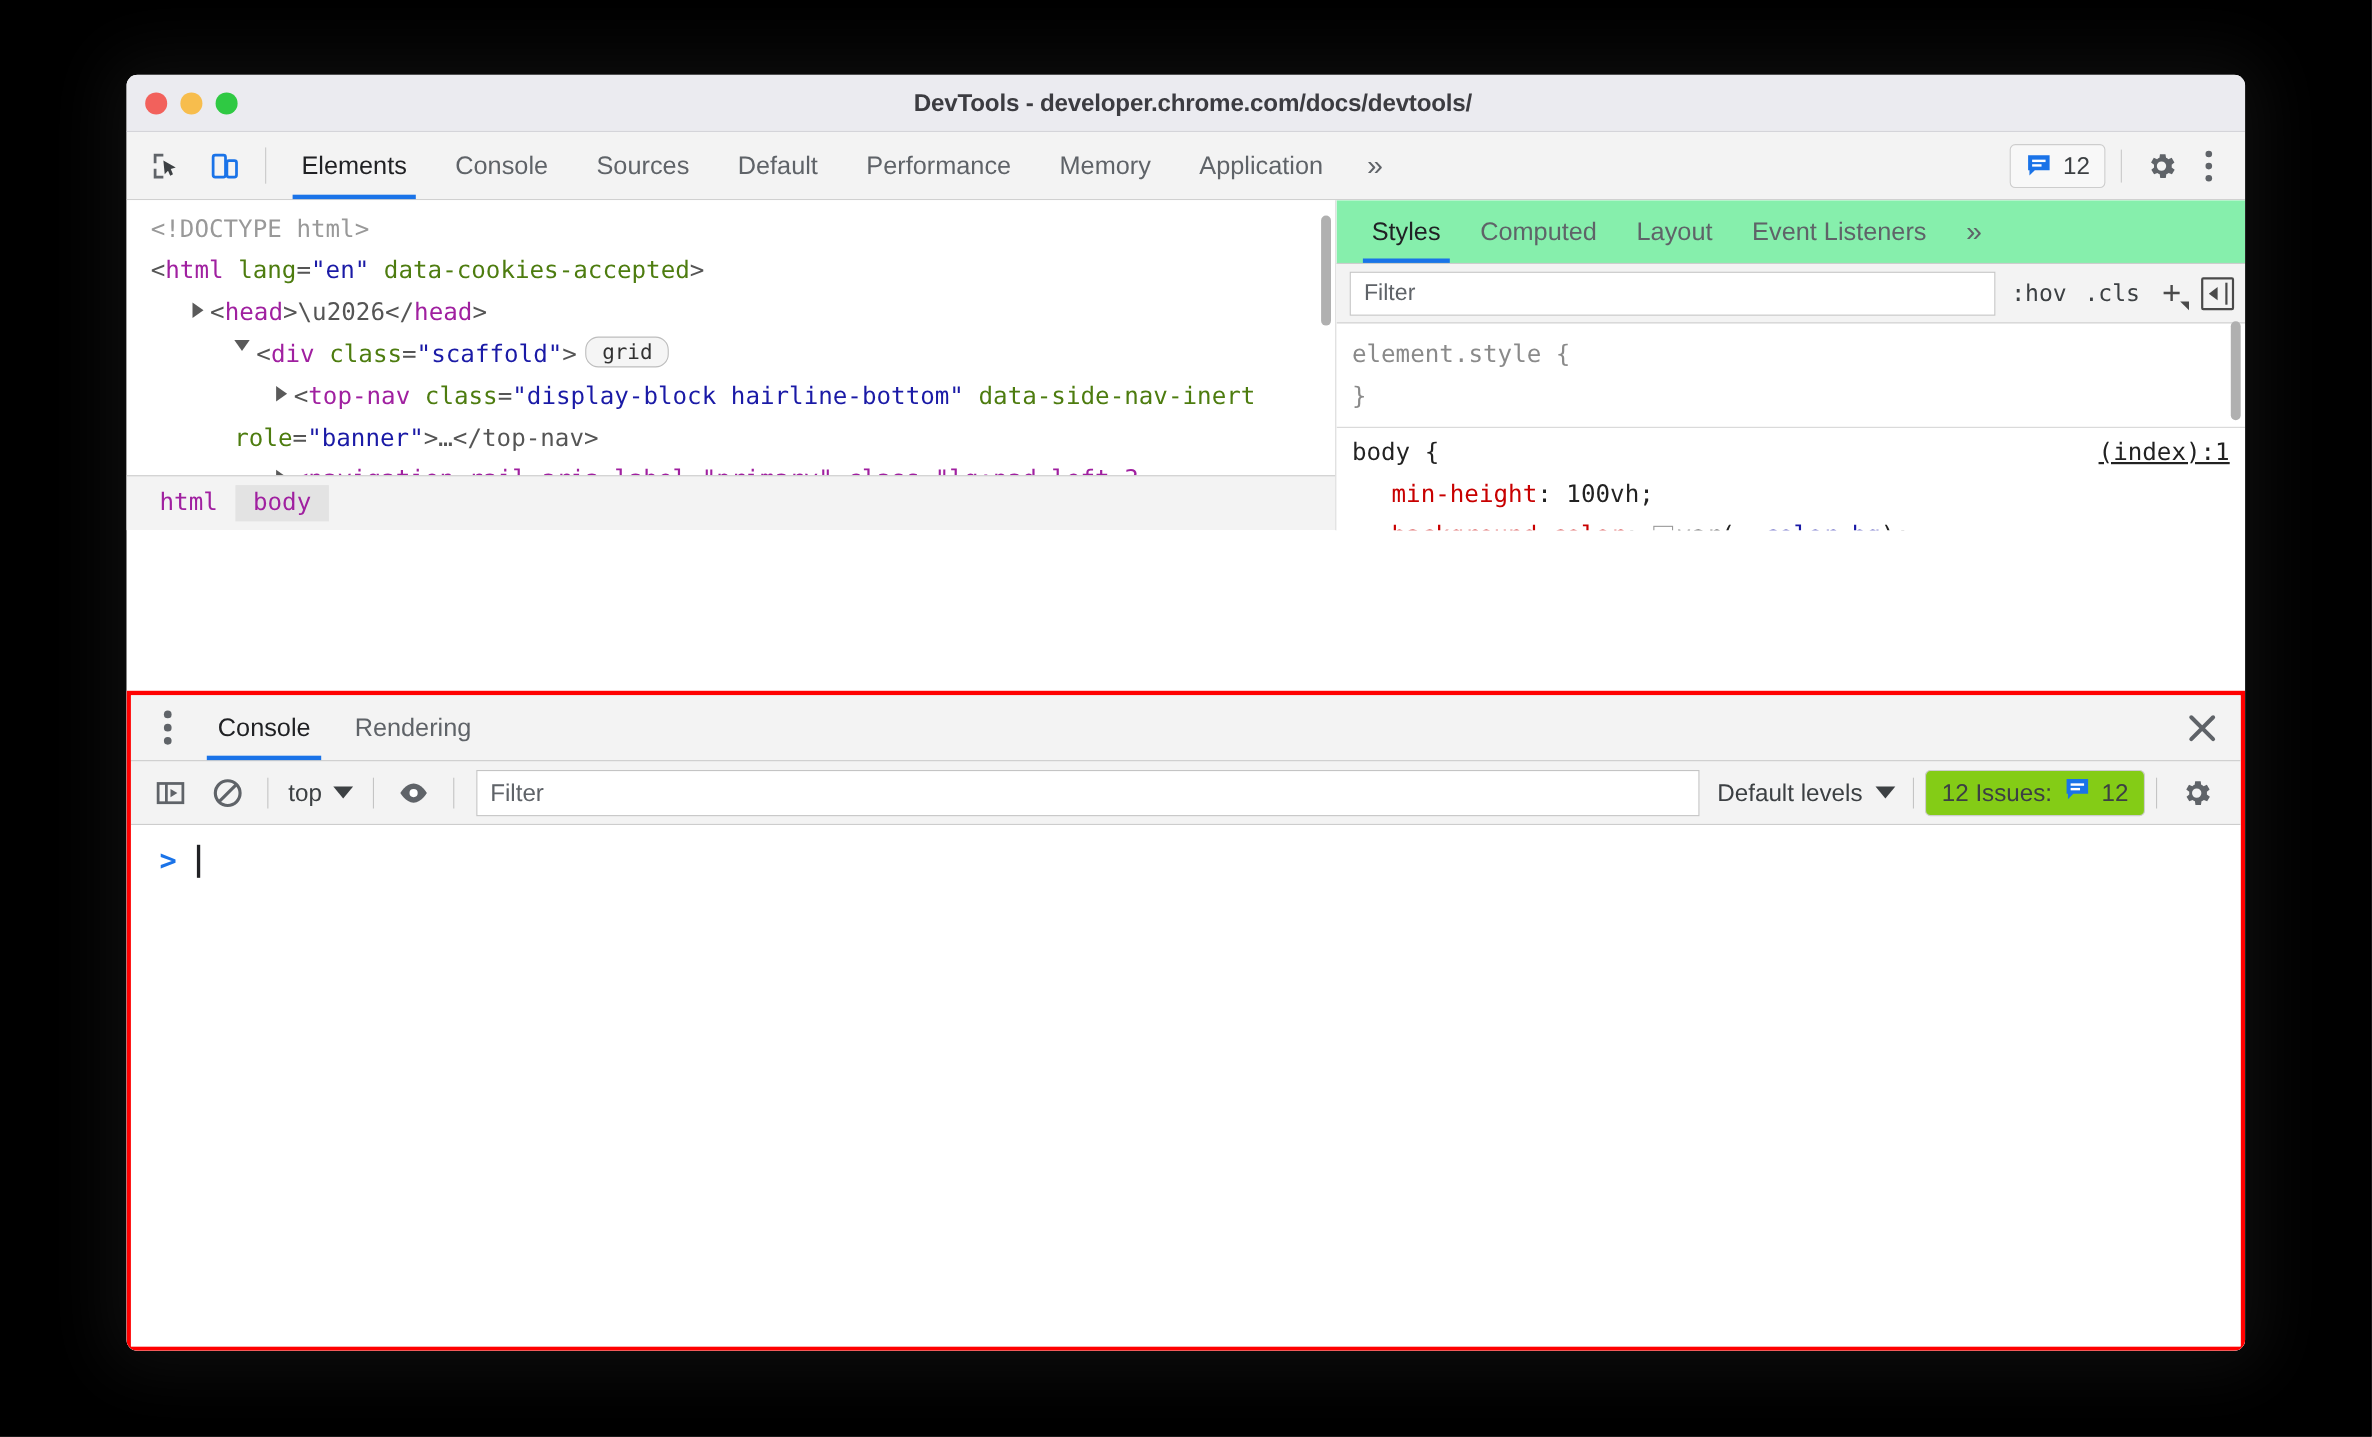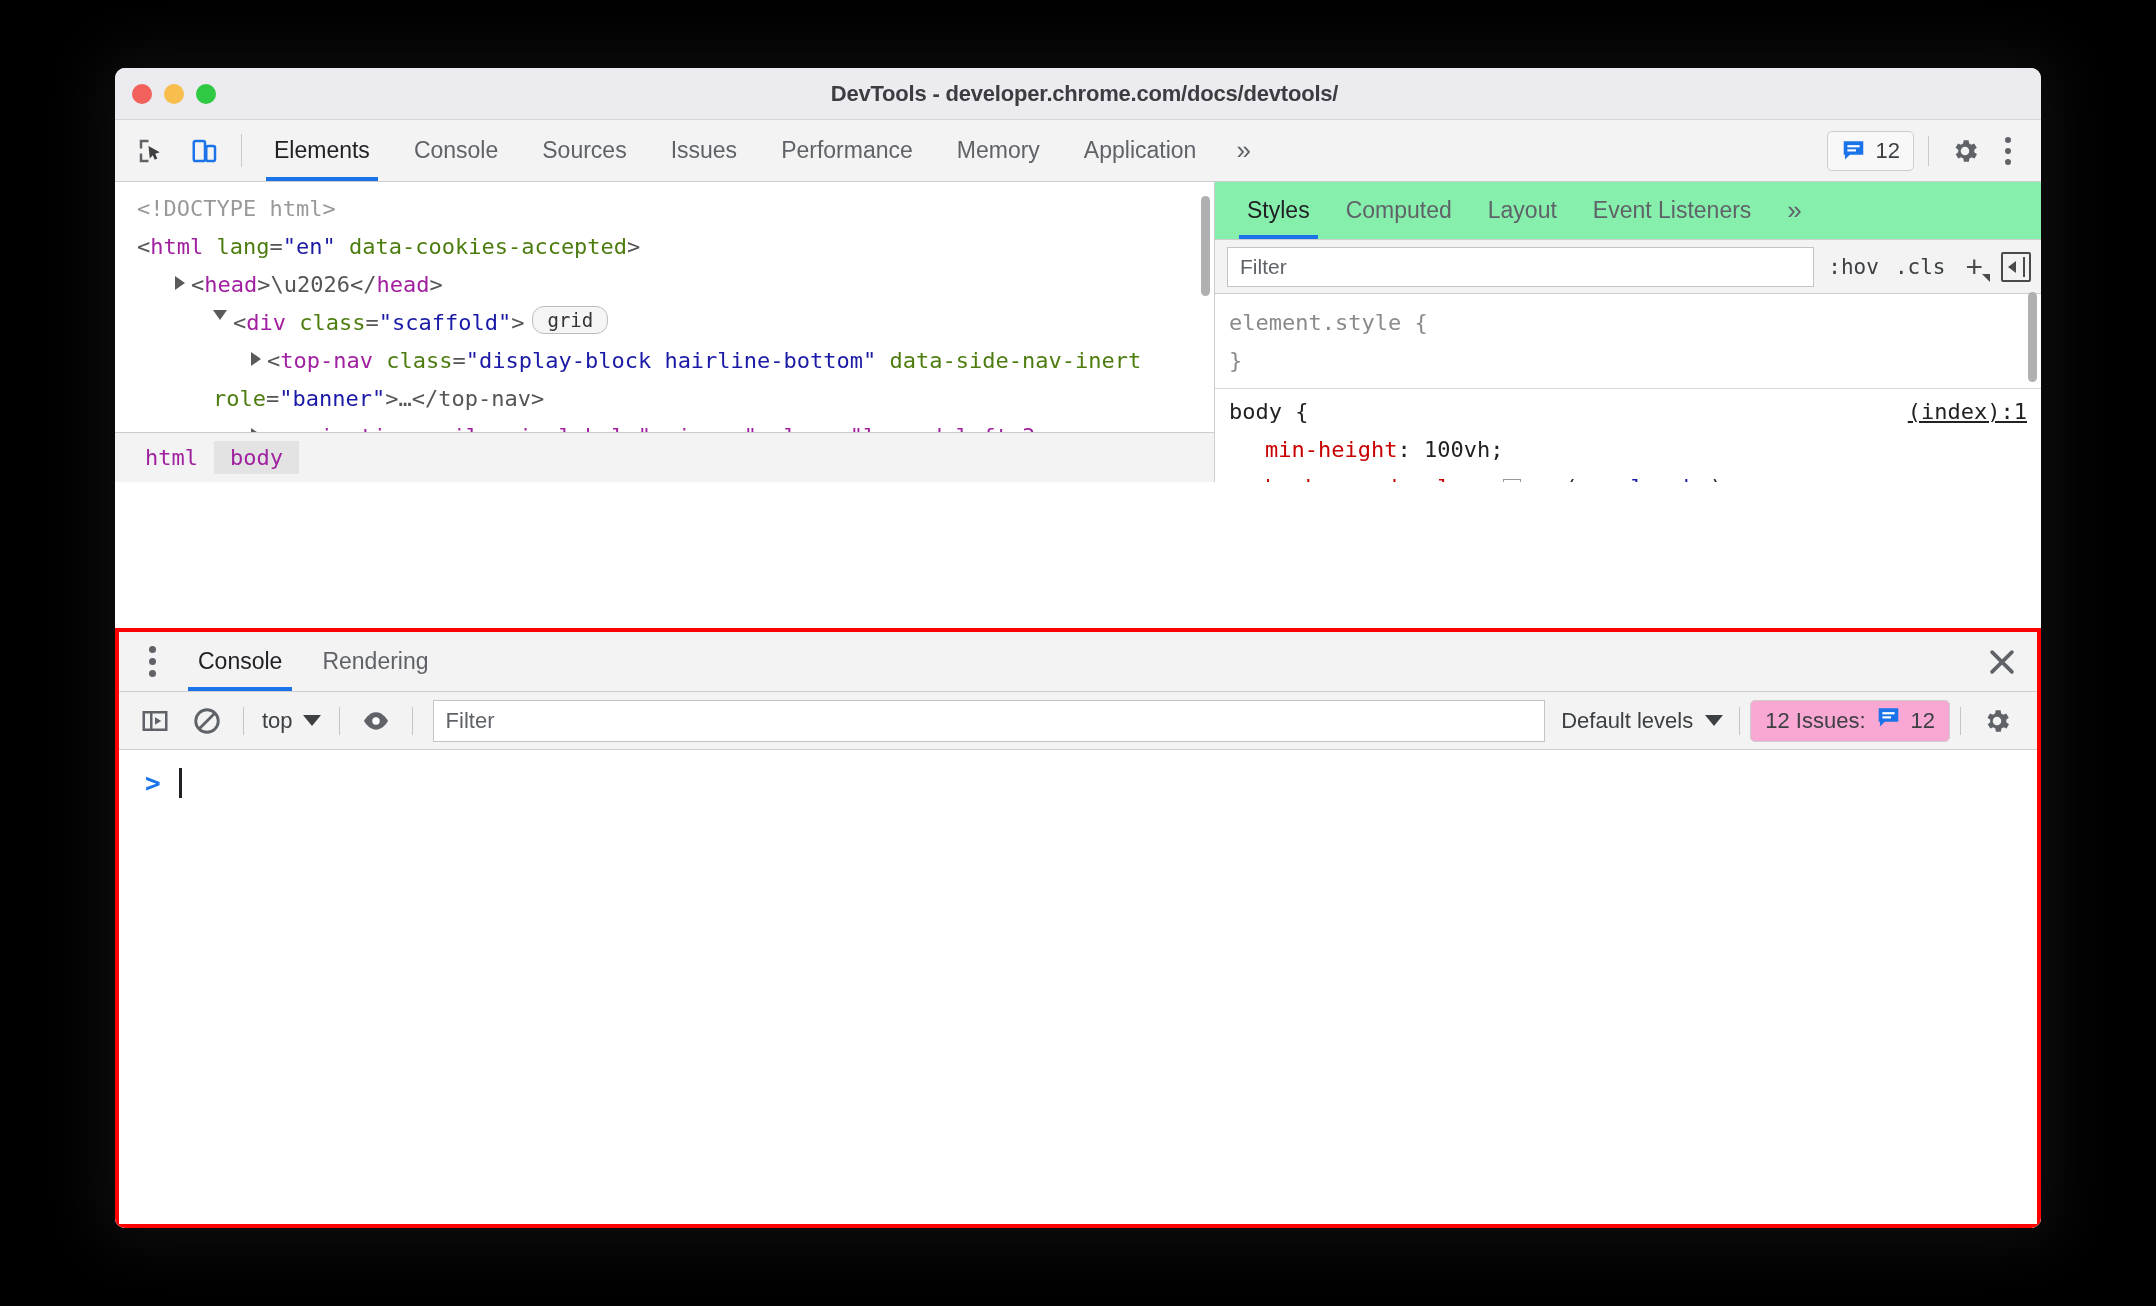--- a/index.html
+++ b/index.html
@@ -271,21 +271,21 @@
   }
   #console-filter {
     flex: 1; height: 42px; background: #fff; border: 1px solid #c4c4c4;
     display: flex; align-items: center; padding-left: 12px;
     font-size: 22px; color: #5f6368;
     margin: 0 10px;
   }
   .levels { display: flex; align-items: center; gap: 12px; font-size: 22px; color: #3c4043; padding: 0 6px; }
   .issues2 {
     display: flex; align-items: center; gap: 10px;
-    border: 1px solid #cdcdcd; border-radius: 5px; background: #f9a8d4;
+    border: 1px solid #cdcdcd; border-radius: 5px; background: #84cc16;
     padding: 6px 14px; font-size: 22px; color: #3c4043;
   }
   #console-body {
     background: #fff; height: 482px;
     position: relative;
   }
   #prompt {
     display: flex; align-items: center; gap: 18px;
     padding: 18px 0 0 26px;
   }
@@ -328,21 +328,21 @@
         <div class="tab active">
             <span>Elements</span>
           </div>
         <div class="tab">
             <span>Console</span>
           </div>
         <div class="tab">
             <span>Sources</span>
           </div>
         <div class="tab">
-            <span>Issues</span>
+            <span>Default</span>
           </div>
         <div class="tab">
             <span>Performance</span>
           </div>
         <div class="tab">
             <span>Memory</span>
           </div>
         <div class="tab">
             <span>Application</span>
           </div>

